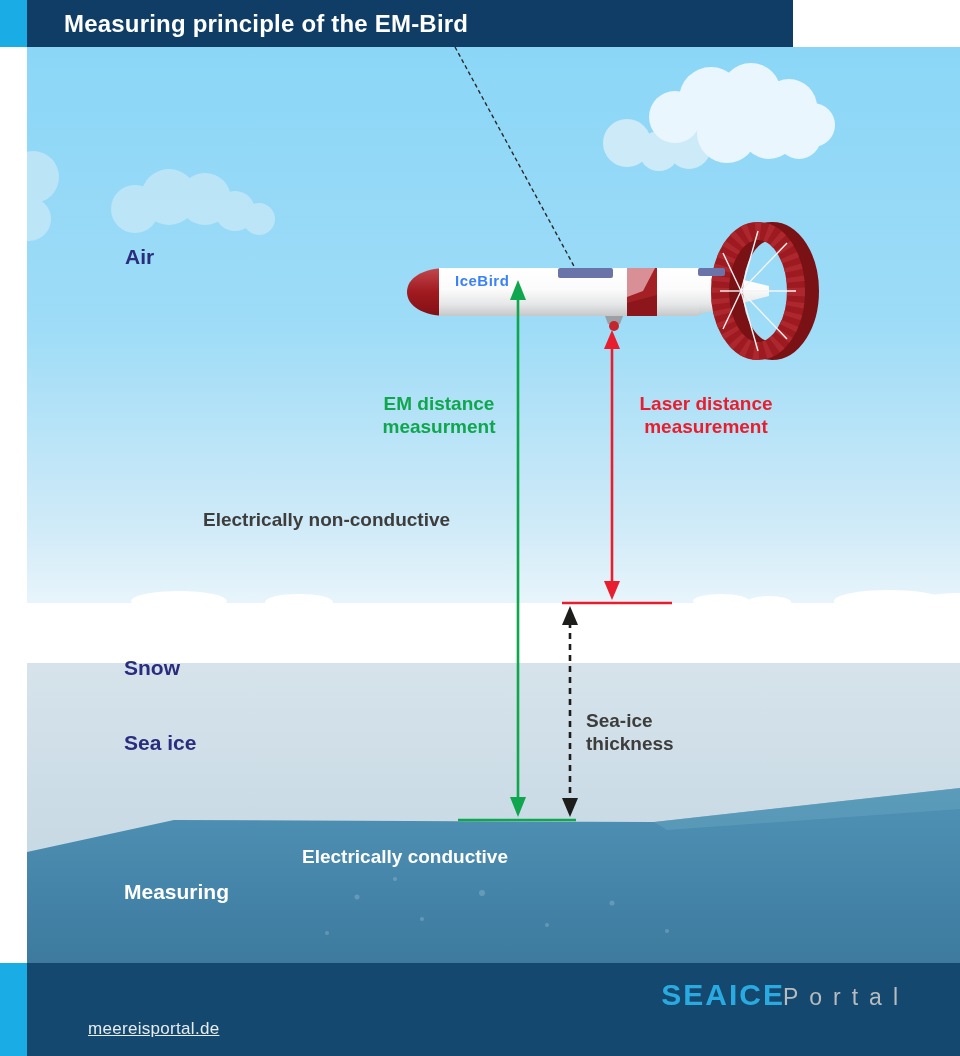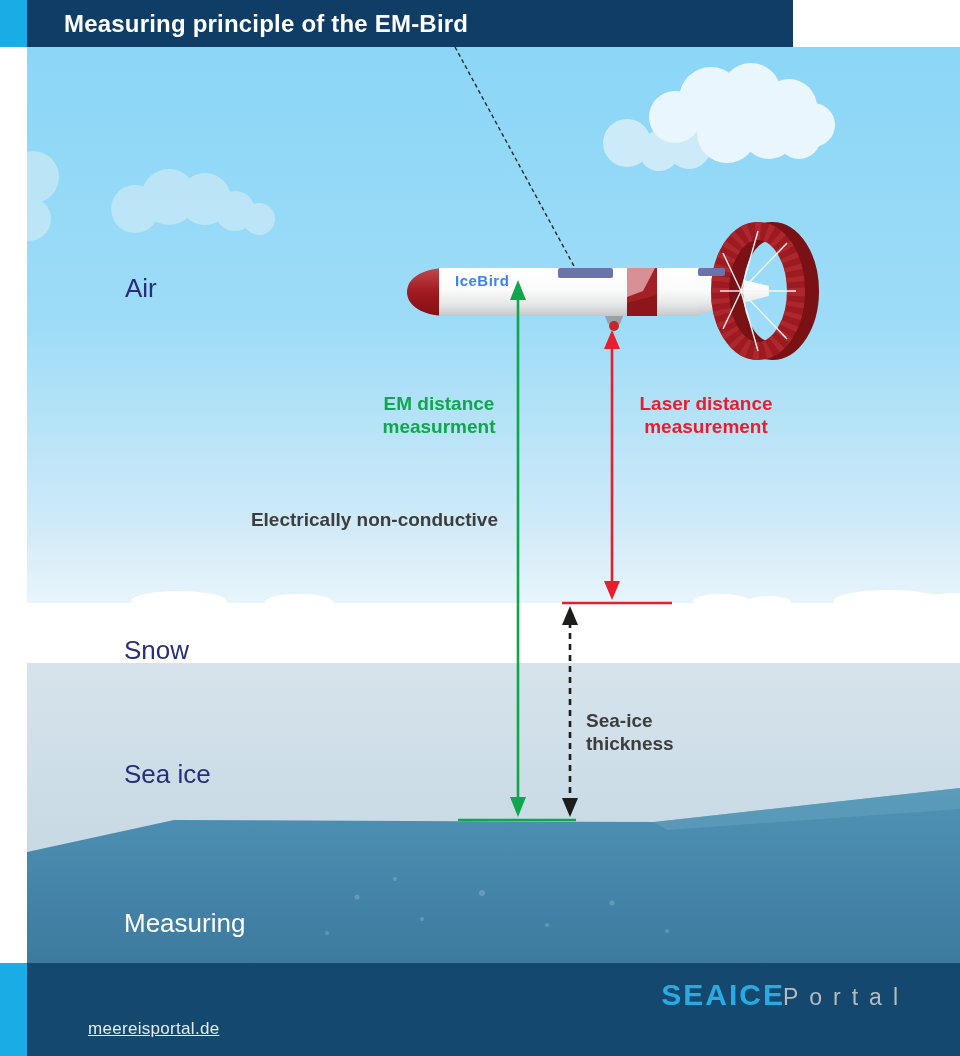--- a/index.html
+++ b/index.html
@@ -16,26 +16,26 @@
   .corner-bl{left:0;top:963px;width:27px;height:93px;background:#1aace4;}
   .footer{left:27px;top:963px;width:933px;height:93px;background:#15486e;}
   .site{left:61px;top:56px;color:#e6ecf0;font-size:17px;letter-spacing:.3px;text-decoration:underline;}
   .logo{right:62px;top:16px;display:flex;align-items:flex-end;}
   .logo .l1{color:#29abe2;font-weight:bold;font-size:30px;letter-spacing:2px;margin-right:-2px;line-height:1.05;}
   .logo .l2{color:#b7bcc0;font-size:23px;letter-spacing:11px;margin-right:-11px;line-height:1.15;}
 
   
   .scene{left:27px;top:47px;width:933px;height:916px;}
   .scene svg{position:absolute;left:0;top:0;}
-  .layer-label{position:absolute;color:#2a2d7d;font-weight:normal;font-size:26px;margin-top:28px;}
+  .layer-label{position:absolute;color:#2a2d7d;font-weight:bold;font-size:21px;}
   .layer-label.light{color:#ffffff;}
   .ann{position:absolute;font-weight:bold;font-size:19px;line-height:1.22;white-space:pre-line;}
   .ann.em{left:330px;top:345px;width:164px;text-align:center;color:#10a64e;}
   .ann.laser{left:593px;top:345px;width:172px;text-align:center;color:#e81e2e;}
-  .ann.noncond{left:176px;top:461px;width:295px;text-align:right;color:#3d3d3c;}
+  .ann.noncond{left:176px;top:461px;width:295px;text-align:left;color:#3d3d3c;}
   .ann.thick{left:559px;top:662px;width:140px;text-align:left;color:#3d3d3c;}
   .ann.cond{left:273px;top:798px;width:210px;text-align:center;color:#ffffff;}
   .bird-label{position:absolute;left:428px;top:225px;color:#3b82f6;
               font-weight:bold;font-size:15px;letter-spacing:.5px;}
 </style>
 </head>
 <body>
 
 <div class="frame">
 
@@ -191,31 +191,32 @@
 
       <g stroke="#1d1d1b" fill="#1d1d1b">
         <line x1="543" y1="575" x2="543" y2="753" stroke-width="2.6" stroke-dasharray="6 5"></line>
         <polygon points="543,559 535,578 551,578" stroke="none"></polygon>
         <polygon points="543,770 535,751 551,751" stroke="none"></polygon>
       </g>
     </svg>
 
     <span class="bird-label">IceBird</span>
     <span class="layer-label" style="left:98px;top:198px;">Air</span>
-    <span class="layer-label" style="left:97px;top:560px;text-align:right;">Snow</span>
+    <span class="layer-label" style="left:97px;top:609px;text-align:right;">Snow</span>
     <span class="layer-label" style="left:97px;top:684px;">Sea ice</span>
     <span class="layer-label light" style="left:97px;top:833px;">Measuring</span>
 
     <div class="ann em">EM distance
 measurment</div>
     <div class="ann laser">Laser distance
 measurement</div>
     <div class="ann noncond">Electrically non-conductive</div>
     <div class="ann thick">Sea-ice
 thickness</div>
+    <div class="ann cond">Electrically conductive</div>
   </div>
 
   <div class="abs corner-bl"></div>
   <div class="abs footer">
     <span class="abs site">meereisportal.de</span>
     <div class="abs logo">
       <span class="l1">SEAICE</span>
       <span class="l2">Portal</span>
     </div>
   </div>

